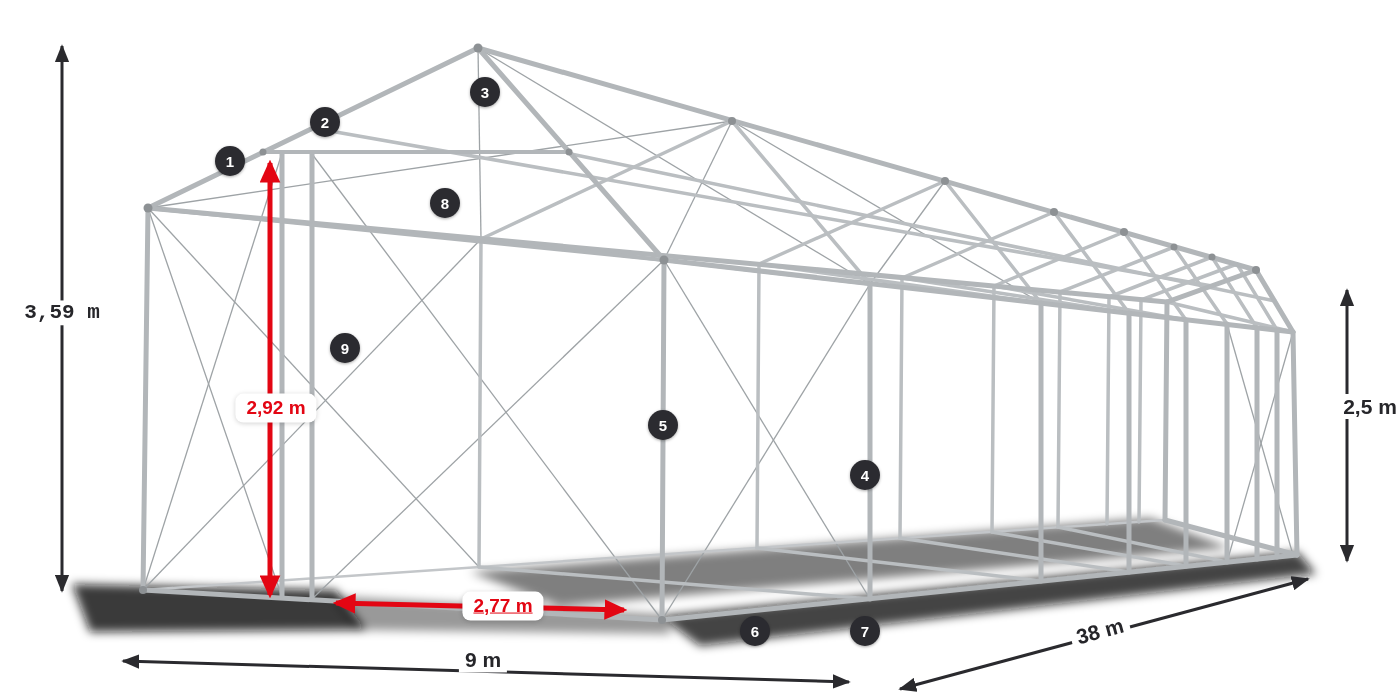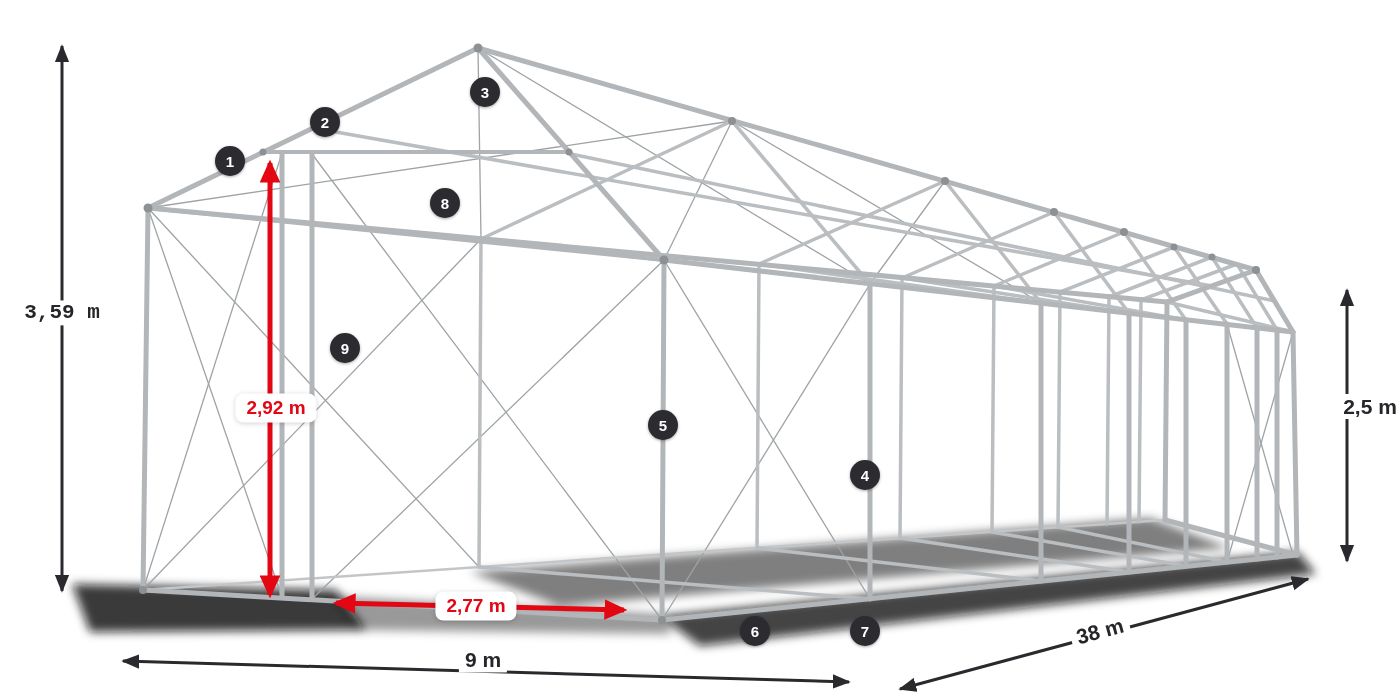--- a/index.html
+++ b/index.html
@@ -159,21 +159,21 @@
     <line x1="270" y1="163" x2="270" y2="595" marker-start="url(#mr)" marker-end="url(#mr)"></line>
     <line x1="336" y1="603" x2="624" y2="610" marker-start="url(#mr)" marker-end="url(#mr)"></line>
   </g>
 </svg>
 
 <div class="dim" style="left:62px;top:313px;font-family:Liberation Mono, monospace;">3,59 m</div>
 <div class="dim" style="left:1370px;top:407px;">2,5 m</div>
 <div class="dim" style="left:483px;top:660px;">9 m</div>
 <div class="dim rot" style="left:1100px;top:631px;">38 m</div>
 <div class="dim red" style="left:276px;top:374px;margin-top:34px;">2,92 m</div>
-<div class="dim red" style="left:476px;top:606px;">2,77 m</div>
+<div class="dim red" style="left:503px;top:606px;text-decoration:underline;">2,77 m</div>
 
 <div class="badge" style="left:230px;top:161px;">1</div>
 <div class="badge" style="left:325px;top:122px;">2</div>
 <div class="badge" style="left:485px;top:92px;">3</div>
 <div class="badge" style="left:865px;top:475px;">4</div>
 <div class="badge" style="left:663px;top:425px;">5</div>
 <div class="badge" style="left:755px;top:631px;">6</div>
 <div class="badge" style="left:865px;top:631px;">7</div>
 <div class="badge" style="left:445px;top:203px;">8</div>
 <div class="badge" style="left:345px;top:348px;">9</div>

